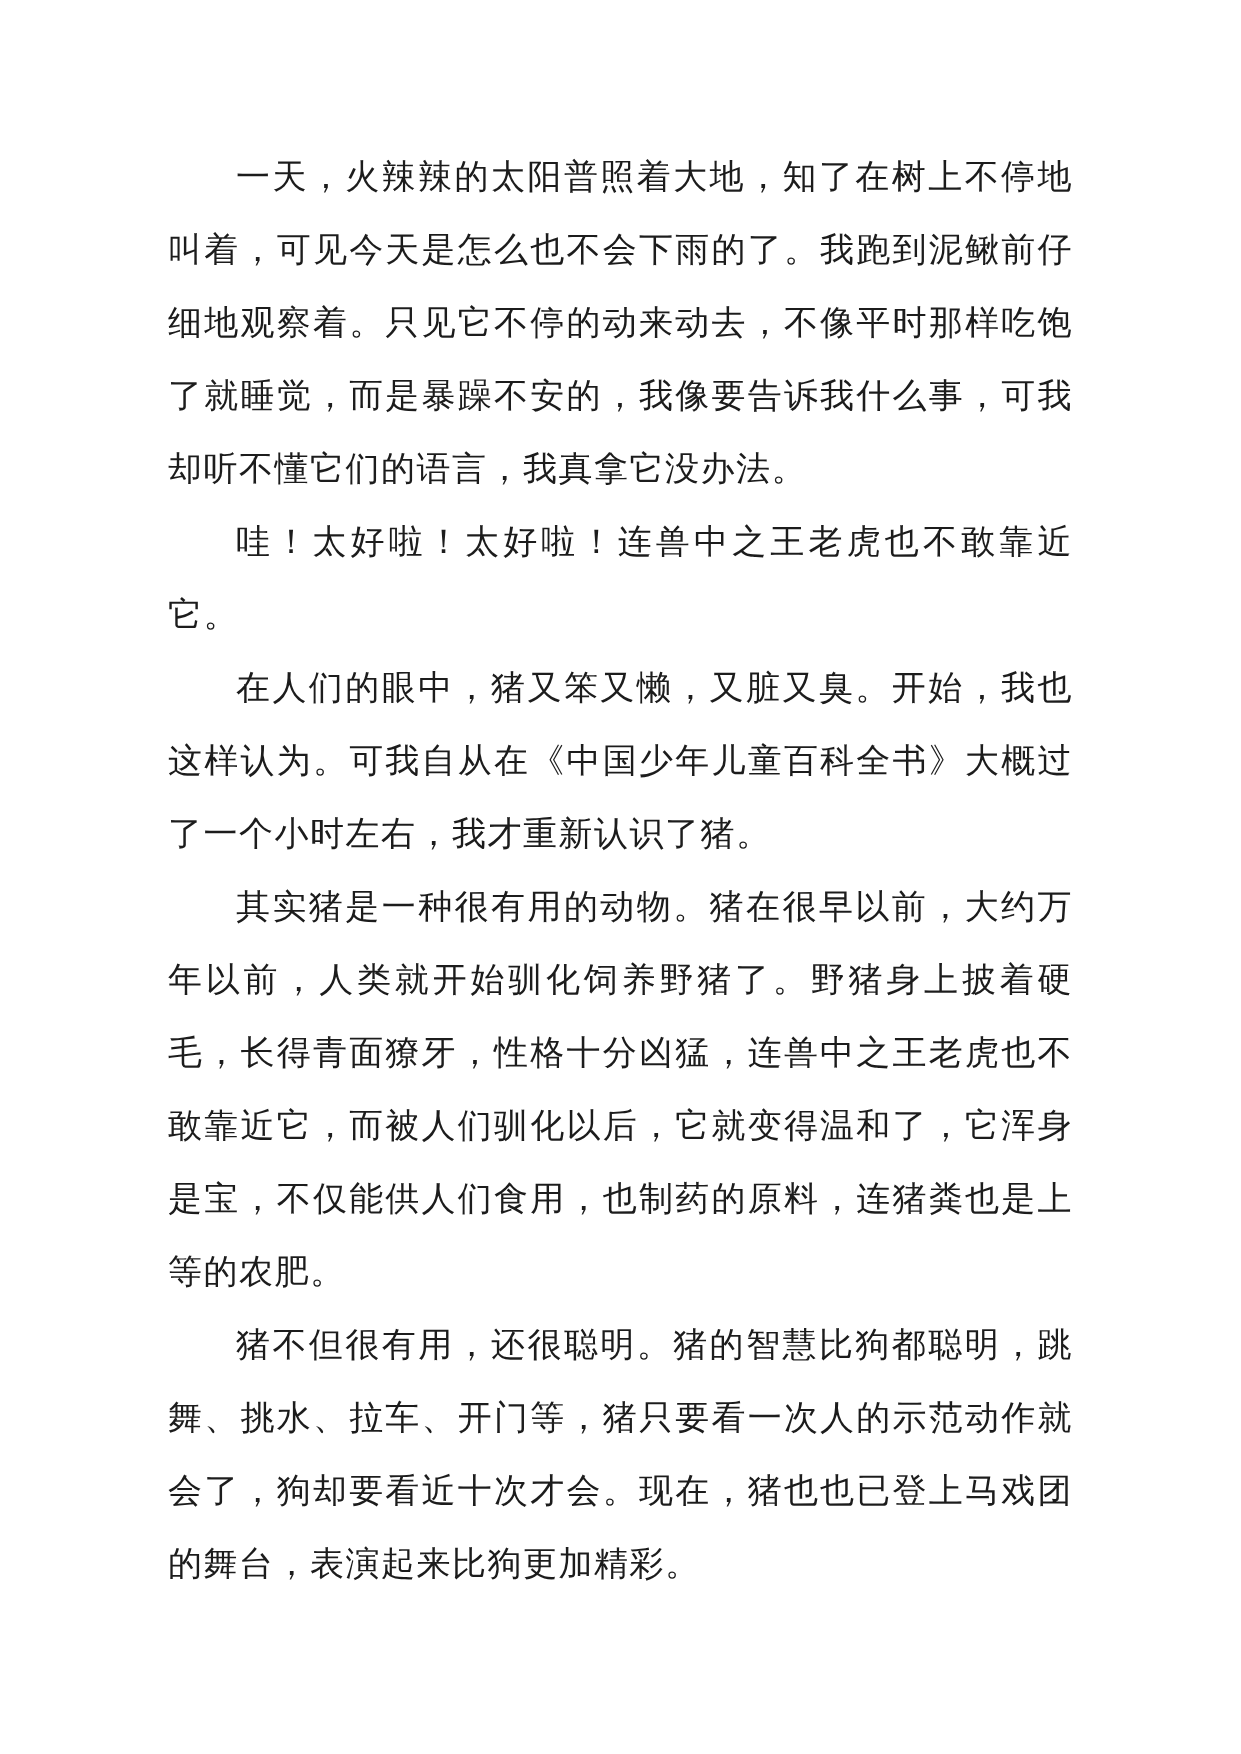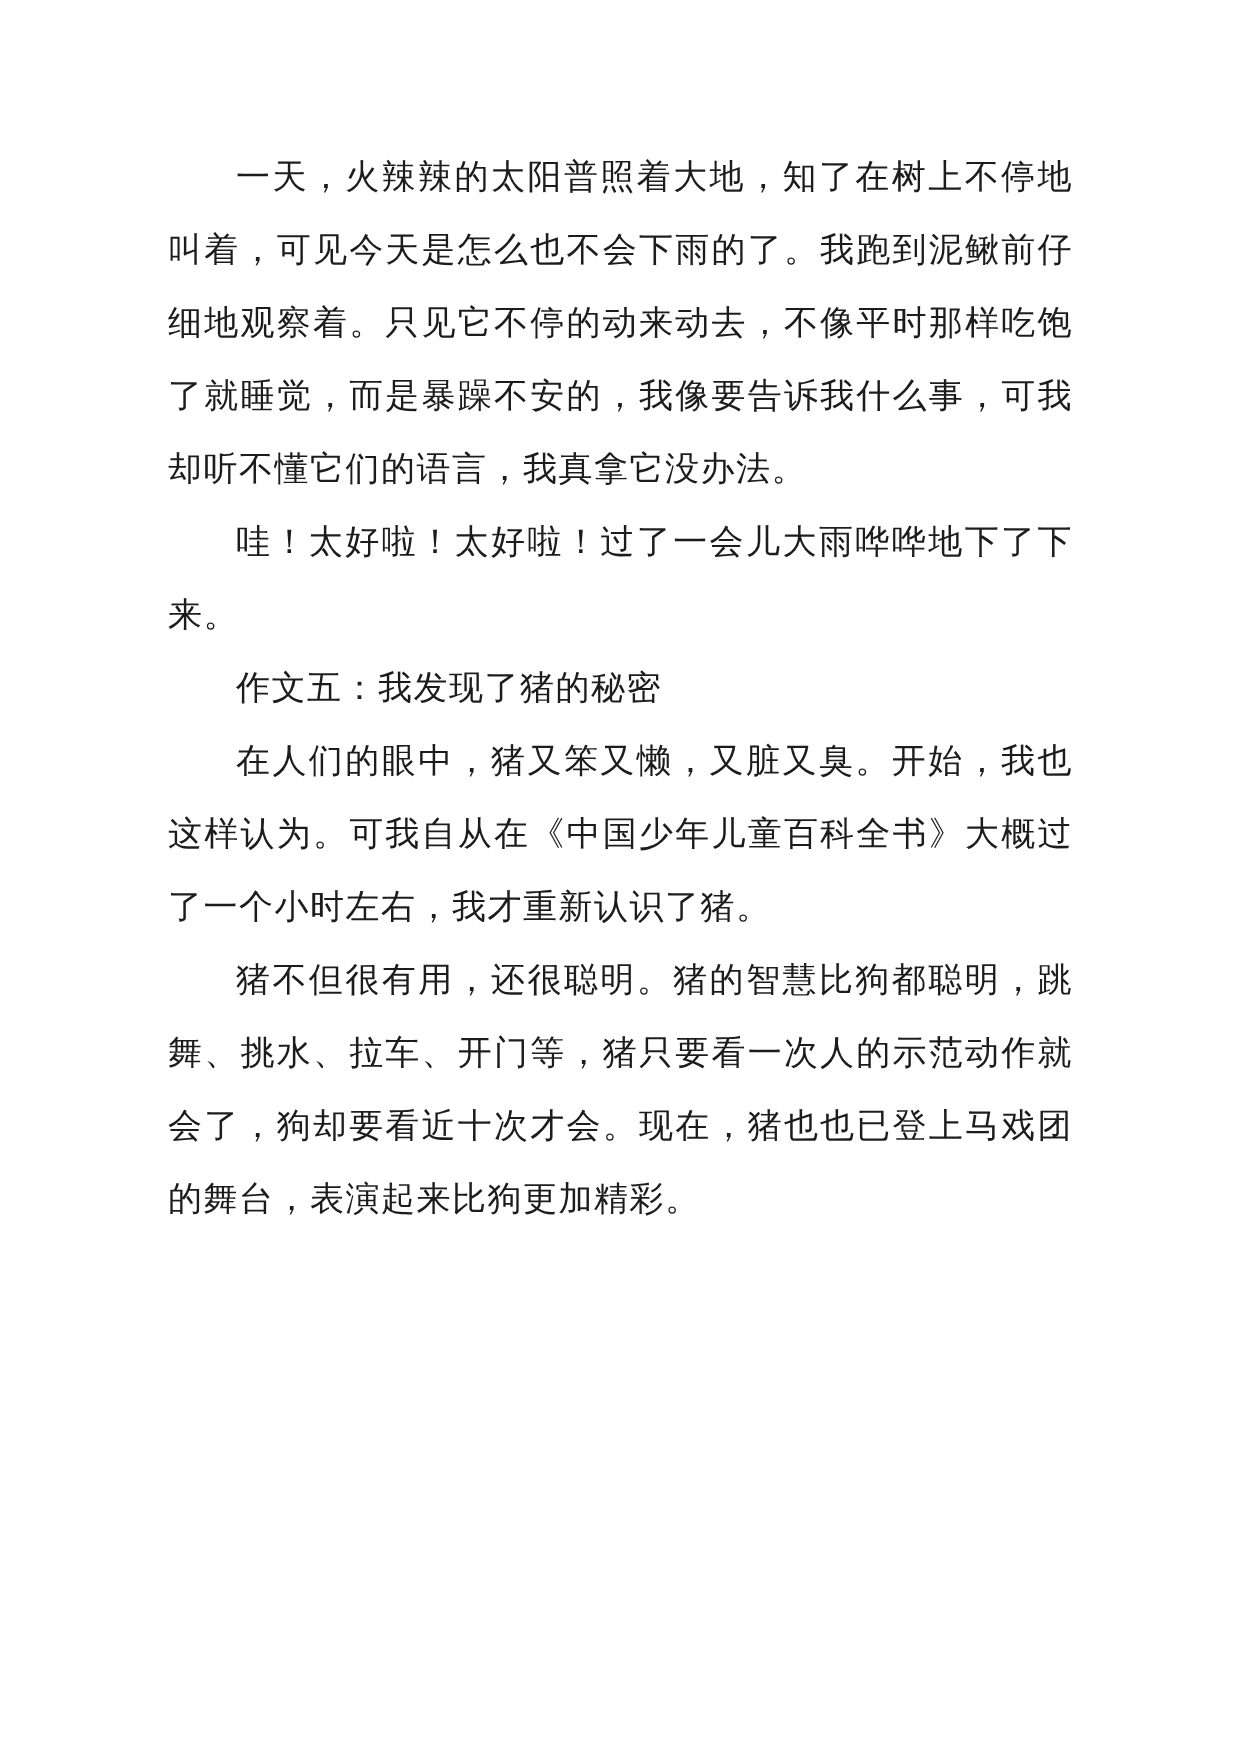--- a/index.html
+++ b/index.html
@@ -34,18 +34,18 @@
     word-break: break-all;
     overflow-wrap: break-word;
   }
 </style>
 </head>
 <body>
 
 <div class="page">
   <div class="content" id="paragraphs-container">
       <p class="para">一天，火辣辣的太阳普照着大地，知了在树上不停地叫着，可见今天是怎么也不会下雨的了。我跑到泥鳅前仔细地观察着。只见它不停的动来动去，不像平时那样吃饱了就睡觉，而是暴躁不安的，我像要告诉我什么事，可我却听不懂它们的语言，我真拿它没办法。</p>
-      <p class="para">哇！太好啦！太好啦！过了一会儿大雨哗哗地下了下来。</p>
-      <p class="para">作文五：我发现了猪的秘密</p>
+      <p class="para">哇！太好啦！太好啦！连兽中之王老虎也不敢靠近它。</p>
       <p class="para">在人们的眼中，猪又笨又懒，又脏又臭。开始，我也这样认为。可我自从在《中国少年儿童百科全书》大概过了一个小时左右，我才重新认识了猪。</p>
+      <p class="para">其实猪是一种很有用的动物。猪在很早以前，大约万年以前，人类就开始驯化饲养野猪了。野猪身上披着硬毛，长得青面獠牙，性格十分凶猛，连兽中之王老虎也不敢靠近它，而被人们驯化以后，它就变得温和了，它浑身是宝，不仅能供人们食用，也制药的原料，连猪粪也是上等的农肥。</p>
       <p class="para">猪不但很有用，还很聪明。猪的智慧比狗都聪明，跳舞、挑水、拉车、开门等，猪只要看一次人的示范动作就会了，狗却要看近十次才会。现在，猪也也已登上马戏团的舞台，表演起来比狗更加精彩。</p>
     </div>
 </div>
 
 </body></html>

